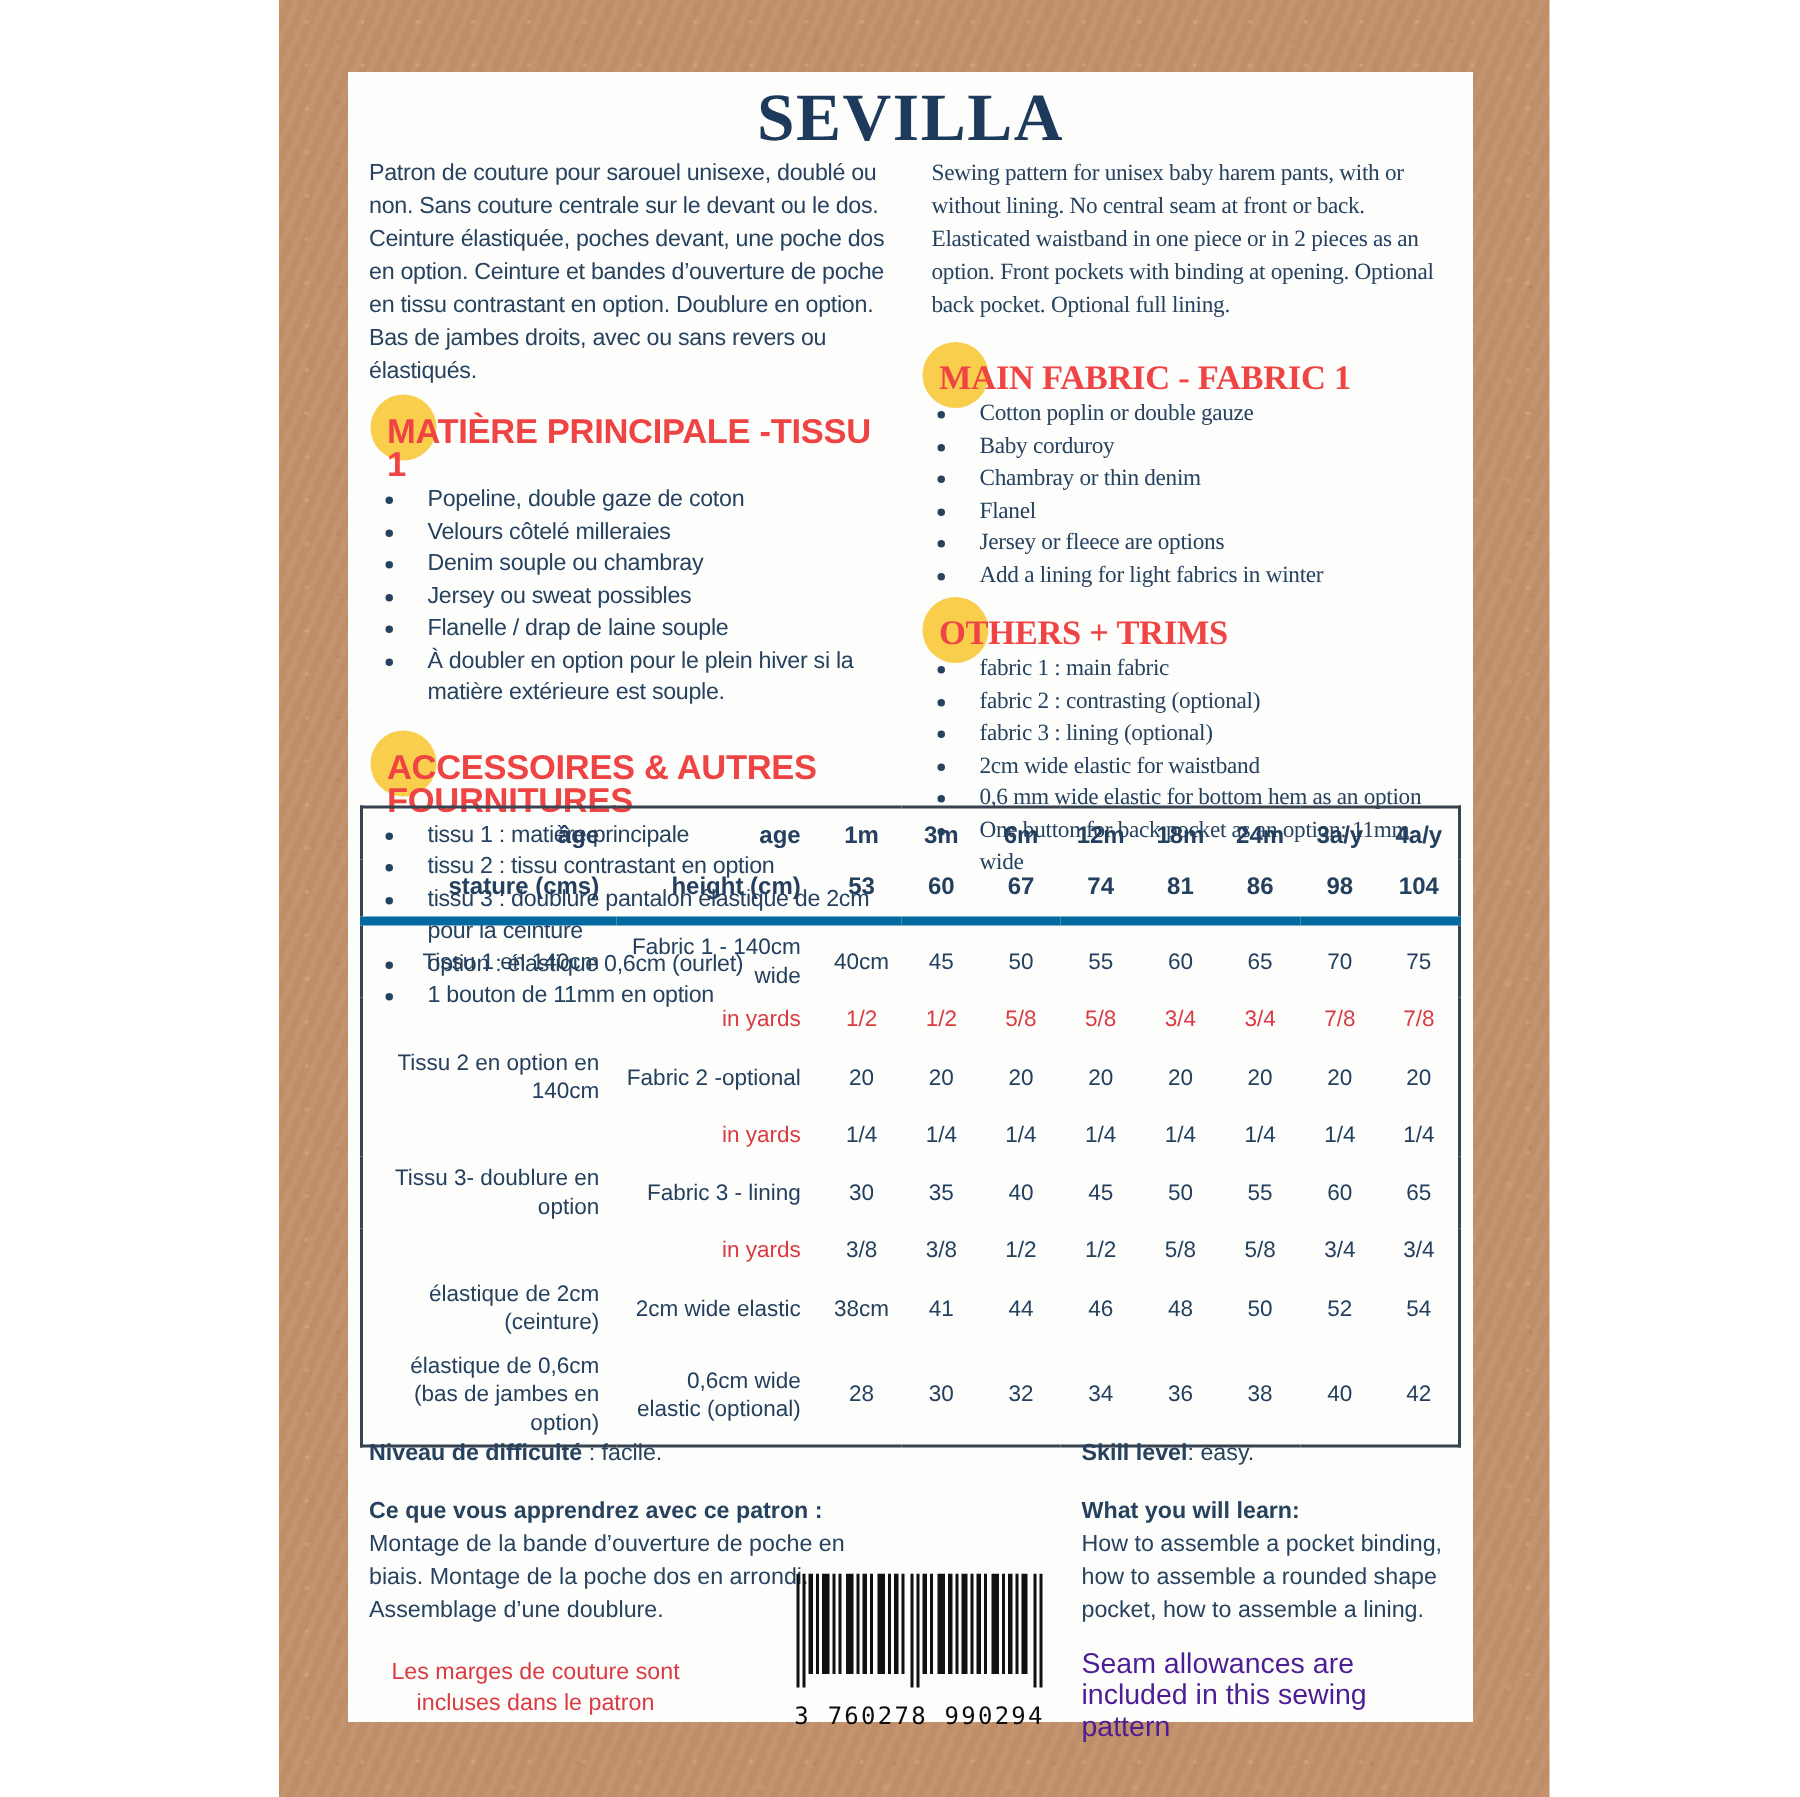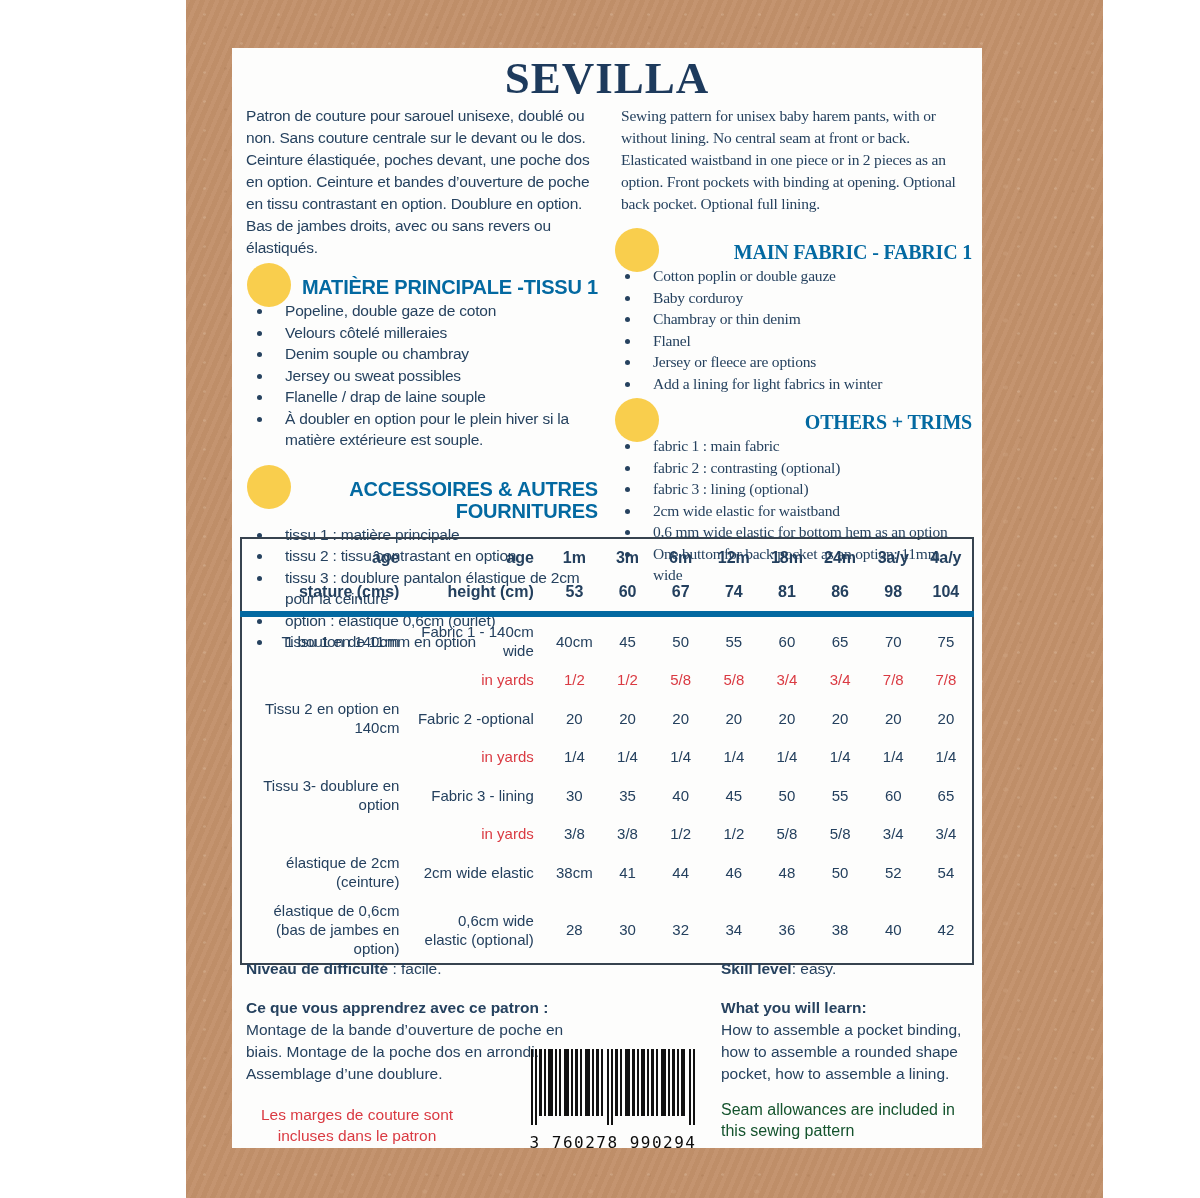--- a/index.html
+++ b/index.html
@@ -2,21 +2,21 @@
 <html><head>
 <meta charset="utf-8">
 <style>
   html,body{margin:0;padding:0;}
   body{
     width:1200px;height:1198px;position:relative;overflow:hidden;
     background:#ffffff;
     font-family:"Liberation Sans",sans-serif;
   }
   .kraft{
-    position:absolute;left:186px;top:0;width:917px;height:1198px;
+    position:absolute;left:186px;top:0;width:847px;height:1198px;
     background-color:#c2916b;
     background-image:
       radial-gradient(rgba(255,245,230,.16) 1px, transparent 2px),
       radial-gradient(rgba(122,78,42,.12) 1px, transparent 2px),
       radial-gradient(rgba(255,235,210,.09) 2px, transparent 3px),
       repeating-linear-gradient(113deg, rgba(255,255,255,.03) 0 4px, rgba(90,55,25,.03) 4px 9px);
     background-size:37px 29px,53px 41px,83px 67px,auto;
     background-position:0 0,13px 7px,31px 19px,0 0;
   }
   .card{
@@ -32,22 +32,22 @@
   .col{width:352px;}
   .col.rightc{width:351px;font-family:Liberation Serif, serif;}
   p.intro{margin:0;font-size:15.5px;line-height:22px;letter-spacing:-0.2px;color:#26425f;}
   .sec{position:relative;margin-top:17px;margin-left:12px;}
   .col.rightc .sec{margin-left:5px;}
   .sec .dot-bg{
     position:absolute;left:-11px;top:-13px;width:44px;height:44px;border-radius:50%;
     background:#f9ce4d;
   }
   .sec h3{
-    position:relative;margin:0;font-size:20px;line-height:22px;
-    color:#0369a1;letter-spacing:-0.2px;font-weight:700;text-align:right;
+    position:relative;margin:0;font-size:23px;line-height:22px;
+    color:#ef4444;letter-spacing:-0.2px;font-weight:700;
   }
   .sec ul{list-style:none;margin:2px 0 0;padding:0;position:relative;}
   .sec li{
     position:relative;padding-left:31px;margin-left:-4px;
     font-size:15.5px;line-height:21.5px;letter-spacing:-0.2px;color:#26425f;
   }
   .sec li::before{
     content:"";position:absolute;left:3px;top:9px;width:5px;height:5px;
     border-radius:50%;background:#26425f;
   }
@@ -75,21 +75,21 @@
   .bc-digits{
     margin-top:1px;font-family:"DejaVu Sans Mono",monospace;
     font-size:16px;line-height:18px;color:#0c0c0c;letter-spacing:1.5px;text-align:center;white-space:nowrap;
   }
   .note-fr{
     position:absolute;left:4px;top:1056px;width:242px;text-align:center;
     color:#da3a42;font-size:15.5px;line-height:21px;
   }
   .note-en{
     position:absolute;left:489px;top:1051px;width:252px;
-    color:#14532d;font-size:16px;line-height:21px;
+    color:#4c1d95;font-size:19px;line-height:21px;
   }
 </style>
 </head>
 <body>
 
 <div class="kraft">
   <div class="card">
 
     <h1 class="title">SEVILLA</h1>
 

